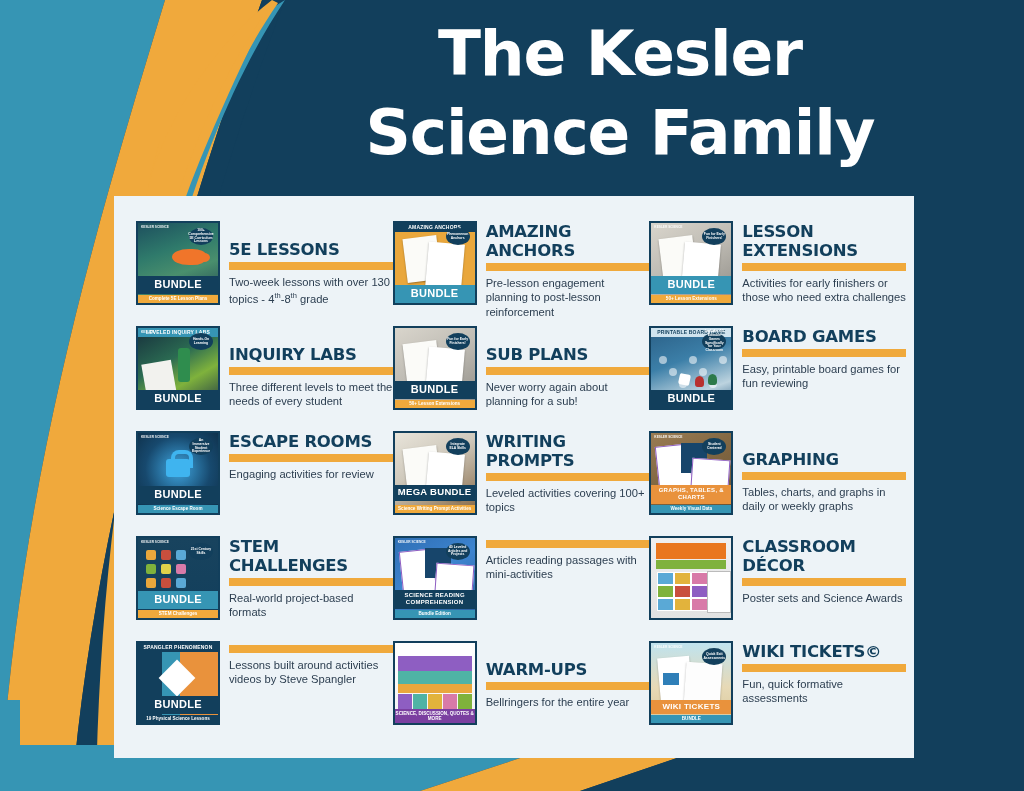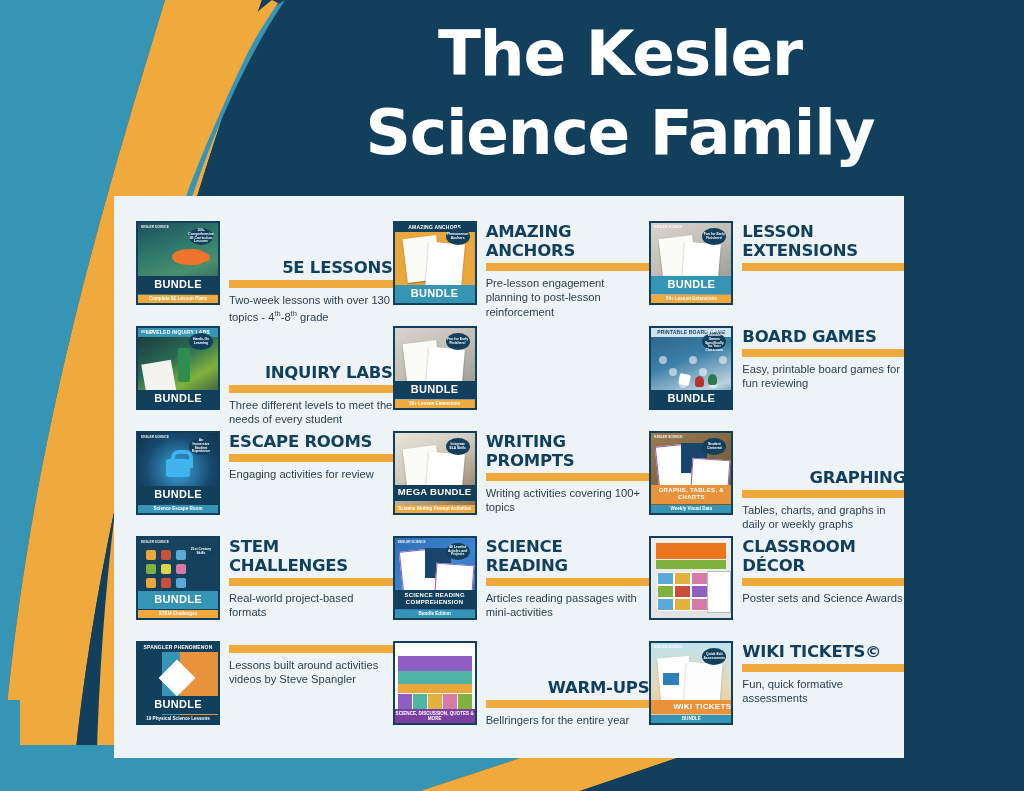--- a/index.html
+++ b/index.html
@@ -12,21 +12,21 @@
     overflow: hidden;
     font-family: "Liberation Sans", sans-serif;
     background: #123F5C;
     position: relative;
   }
 
   
   #poster {
     position: absolute;
     inset: 0;
-    width: 904px;
+    width: 1024px;
     height: 791px;
     background: #123F5C;
     overflow: hidden;
   }
   #bg-svg {
     position: absolute;
     top: 0; left: 0;
     width: 1024px;
     height: 791px;
     display: block;
@@ -191,21 +191,21 @@
     color: #2c3e50;
     font-size: 11.2px;
     line-height: 14.4px;
     font-family: "Liberation Sans", sans-serif;
     margin: 0;
   }
   .card-desc sup { font-size: 7.5px; }
 
   
   .card.t2 .card-title { margin-top: 0px; }
-  .card.t1 .card-title { margin-top: 36px; text-align: right; }
+  .card.t1 .card-title { margin-top: 18px; }
 </style>
 </head>
 <body>
 
 <div id="poster">
 
   <svg id="bg-svg" viewBox="0 0 1024 791" preserveAspectRatio="none">
 
     <rect x="0" y="0" width="1024" height="791" fill="#123F5C"></rect>
 
@@ -278,20 +278,21 @@
               <div style="position: absolute; left: 32px; top: 20px; width: 36px; height: 46px; background: rgb(255, 255, 255); box-shadow: rgba(0, 0, 0, 0.35) 0px 1px 2px; transform: rotate(5deg);"></div>
             </div>
             <div class="t-logo">KESLER SCIENCE</div>
             <div class="t-badge">Fun for Early Finishers!</div>
             <div class="t-bundle" style="background: rgb(54, 149, 180); bottom: 9px;">BUNDLE</div>
             <div class="t-sub" style="background: rgb(240, 169, 60); color: rgb(255, 255, 255);">50+ Lesson Extensions</div>
           </div>
           <div class="card-text">
             <div class="card-title">LESSON EXTENSIONS</div>
             <div class="card-rule"></div>
+            <div class="card-desc">Activities for early finishers or those who need extra challenges</div>
           </div>
         </div>
         <div class="card t1">
           <div class="thumb">
             <div class="t-img" style="background: linear-gradient(150deg, rgb(23, 48, 61) 0%, rgb(43, 107, 82) 40%, rgb(127, 178, 60) 65%, rgb(29, 54, 71) 100%);">
               <div style="position: absolute; left: 6px; top: 34px; width: 30px; height: 34px; background: rgb(242, 242, 238); transform: rotate(-10deg);"></div>
               <div style="position: absolute; left: 40px; top: 20px; width: 12px; height: 34px; background: rgb(47, 141, 78); border-radius: 3px;"></div>
             </div>
             <div class="t-logo">KESLER</div>
             <div class="t-top" style="background: rgb(54, 149, 180); color: rgb(255, 255, 255);">Leveled Inquiry Labs</div>
@@ -306,20 +307,25 @@
         </div>
         <div class="card t1">
           <div class="thumb">
             <div class="t-img" style="background: linear-gradient(150deg, rgb(217, 213, 204) 0%, rgb(191, 188, 180) 45%, rgb(142, 139, 133) 100%);">
               <div style="position: absolute; left: 10px; top: 14px; width: 34px; height: 44px; background: rgb(251, 251, 248); box-shadow: rgba(0, 0, 0, 0.35) 0px 1px 2px; transform: rotate(-7deg);"></div>
               <div style="position: absolute; left: 32px; top: 20px; width: 36px; height: 46px; background: rgb(255, 255, 255); box-shadow: rgba(0, 0, 0, 0.35) 0px 1px 2px; transform: rotate(5deg);"></div>
             </div>
             <div class="t-badge">Fun for Early Finishers!</div>
             <div class="t-bundle" style="bottom: 9px;">BUNDLE</div>
             <div class="t-sub" style="background: rgb(240, 169, 60); color: rgb(255, 255, 255);">50+ Lesson Extensions</div>
+          </div>
+          <div class="card-text">
+            <div class="card-title">SUB PLANS</div>
+            <div class="card-rule"></div>
+            <div class="card-desc">Never worry again about planning for a sub!</div>
           </div>
         </div>
         <div class="card t2">
           <div class="thumb">
             <div class="t-img" style="background: linear-gradient(160deg, rgb(42, 95, 134) 0%, rgb(60, 127, 168) 40%, rgb(188, 211, 223) 75%, rgb(42, 95, 134) 100%);">
               <div style="position: absolute; left: 8px; top: 28px; width: 8px; height: 8px; border-radius: 50%; background: rgba(255, 255, 255, 0.55);"></div>
               <div style="position: absolute; left: 18px; top: 40px; width: 8px; height: 8px; border-radius: 50%; background: rgba(255, 255, 255, 0.55);"></div>
               <div style="position: absolute; left: 28px; top: 52px; width: 8px; height: 8px; border-radius: 50%; background: rgba(255, 255, 255, 0.55);"></div>
               <div style="position: absolute; left: 38px; top: 28px; width: 8px; height: 8px; border-radius: 50%; background: rgba(255, 255, 255, 0.55);"></div>
               <div style="position: absolute; left: 48px; top: 40px; width: 8px; height: 8px; border-radius: 50%; background: rgba(255, 255, 255, 0.55);"></div>
@@ -362,21 +368,21 @@
               <div style="position: absolute; left: 10px; top: 14px; width: 34px; height: 44px; background: rgb(251, 251, 248); box-shadow: rgba(0, 0, 0, 0.35) 0px 1px 2px; transform: rotate(-7deg);"></div>
               <div style="position: absolute; left: 32px; top: 20px; width: 36px; height: 46px; background: rgb(255, 255, 255); box-shadow: rgba(0, 0, 0, 0.35) 0px 1px 2px; transform: rotate(5deg);"></div>
             </div>
             <div class="t-badge">Integrate ELA Skills</div>
             <div class="t-bundle small" style="bottom: 12px;">MEGA BUNDLE</div>
             <div class="t-sub" style="background: rgb(240, 169, 60); color: rgb(255, 255, 255);">Science Writing Prompt Activities</div>
           </div>
           <div class="card-text">
             <div class="card-title">WRITING PROMPTS</div>
             <div class="card-rule"></div>
-            <div class="card-desc">Writing activities covering 100+ topics</div>
+            <div class="card-desc">Leveled activities covering 100+ topics</div>
           </div>
         </div>
         <div class="card t1">
           <div class="thumb">
             <div class="t-img" style="background: linear-gradient(150deg, rgb(154, 124, 83) 0%, rgb(126, 100, 64) 50%, rgb(107, 84, 54) 100%);">
               <div style="position: absolute; left: 6px; top: 12px; width: 32px; height: 42px; background: rgb(255, 255, 255); border: 1.5px solid rgb(142, 94, 194); transform: rotate(-6deg);"></div>
               <div style="position: absolute; left: 30px; top: 10px; width: 26px; height: 30px; background: rgb(23, 69, 107);"></div>
               <div style="position: absolute; left: 40px; top: 26px; width: 36px; height: 40px; background: rgb(255, 255, 255); border: 1.5px solid rgb(142, 94, 194); transform: rotate(4deg);"></div>
             </div>
             <div class="t-logo">KESLER SCIENCE</div>
@@ -423,21 +429,20 @@
               <div style="position: absolute; left: 6px; top: 12px; width: 32px; height: 42px; background: rgb(255, 255, 255); border: 1.5px solid rgb(142, 94, 194); transform: rotate(-6deg);"></div>
               <div style="position: absolute; left: 30px; top: 10px; width: 26px; height: 30px; background: rgb(23, 69, 107);"></div>
               <div style="position: absolute; left: 40px; top: 26px; width: 36px; height: 40px; background: rgb(255, 255, 255); border: 1.5px solid rgb(142, 94, 194); transform: rotate(4deg);"></div>
             </div>
             <div class="t-logo">KESLER SCIENCE</div>
             <div class="t-badge">40 Leveled Articles and Projects</div>
             <div class="t-bundle small " style="font-size: 6px; background: rgb(18, 63, 92); bottom: 9px;">SCIENCE READING COMPREHENSION</div>
             <div class="t-sub" style="background: rgb(54, 149, 180); color: rgb(255, 255, 255);">Bundle Edition</div>
           </div>
           <div class="card-text">
-            <div class="card-title">SCIENCE READING</div>
             <div class="card-rule"></div>
             <div class="card-desc">Articles reading passages with mini-activities</div>
           </div>
         </div>
         <div class="card t2">
           <div class="thumb">
             <div class="t-img" style="background: linear-gradient(rgb(239, 239, 239) 0%, rgb(226, 226, 226) 100%);">
               <div style="position: absolute; left: 5px; top: 5px; right: 5px; height: 16px; background: rgb(233, 118, 30);"></div>
               <div style="position: absolute; left: 5px; top: 22px; right: 5px; height: 9px; background: rgb(127, 178, 60);"></div>
               <div style="position: absolute; left: 6px; top: 34px; width: 15px; height: 11px; background: rgb(90, 169, 214); border: 1px solid rgb(255, 255, 255);"></div>
@@ -496,21 +501,21 @@
         </div>
         <div class="card t2">
           <div class="thumb">
             <div class="t-img" style="background: linear-gradient(rgb(191, 227, 239) 0%, rgb(231, 217, 182) 55%, rgb(217, 199, 155) 100%);">
               <div style="position: absolute; left: 8px; top: 14px; width: 32px; height: 44px; background: rgb(255, 255, 255); box-shadow: rgba(0, 0, 0, 0.3) 0px 1px 2px; transform: rotate(-5deg);"></div>
               <div style="position: absolute; left: 34px; top: 20px; width: 36px; height: 44px; background: rgb(253, 253, 253); box-shadow: rgba(0, 0, 0, 0.3) 0px 1px 2px; transform: rotate(4deg);"></div>
               <div style="position: absolute; left: 12px; top: 30px; width: 16px; height: 12px; background: rgb(47, 127, 184);"></div>
             </div>
             <div class="t-logo">KESLER SCIENCE</div>
             <div class="t-badge">Quick Exit Assessments</div>
-            <div class="t-bundle small" style="font-size: 8px; background: rgb(233, 146, 60); bottom: 9px; text-align: right;">WIKI TICKETS</div>
+            <div class="t-bundle small" style="font-size: 8px; background: rgb(233, 146, 60); bottom: 9px;">WIKI TICKETS</div>
             <div class="t-sub" style="background: rgb(54, 149, 180); color: rgb(255, 255, 255);">BUNDLE</div>
           </div>
           <div class="card-text">
             <div class="card-title">WIKI TICKETS©</div>
             <div class="card-rule"></div>
             <div class="card-desc">Fun, quick formative assessments</div>
           </div>
         </div>
       </div>
   </div>

